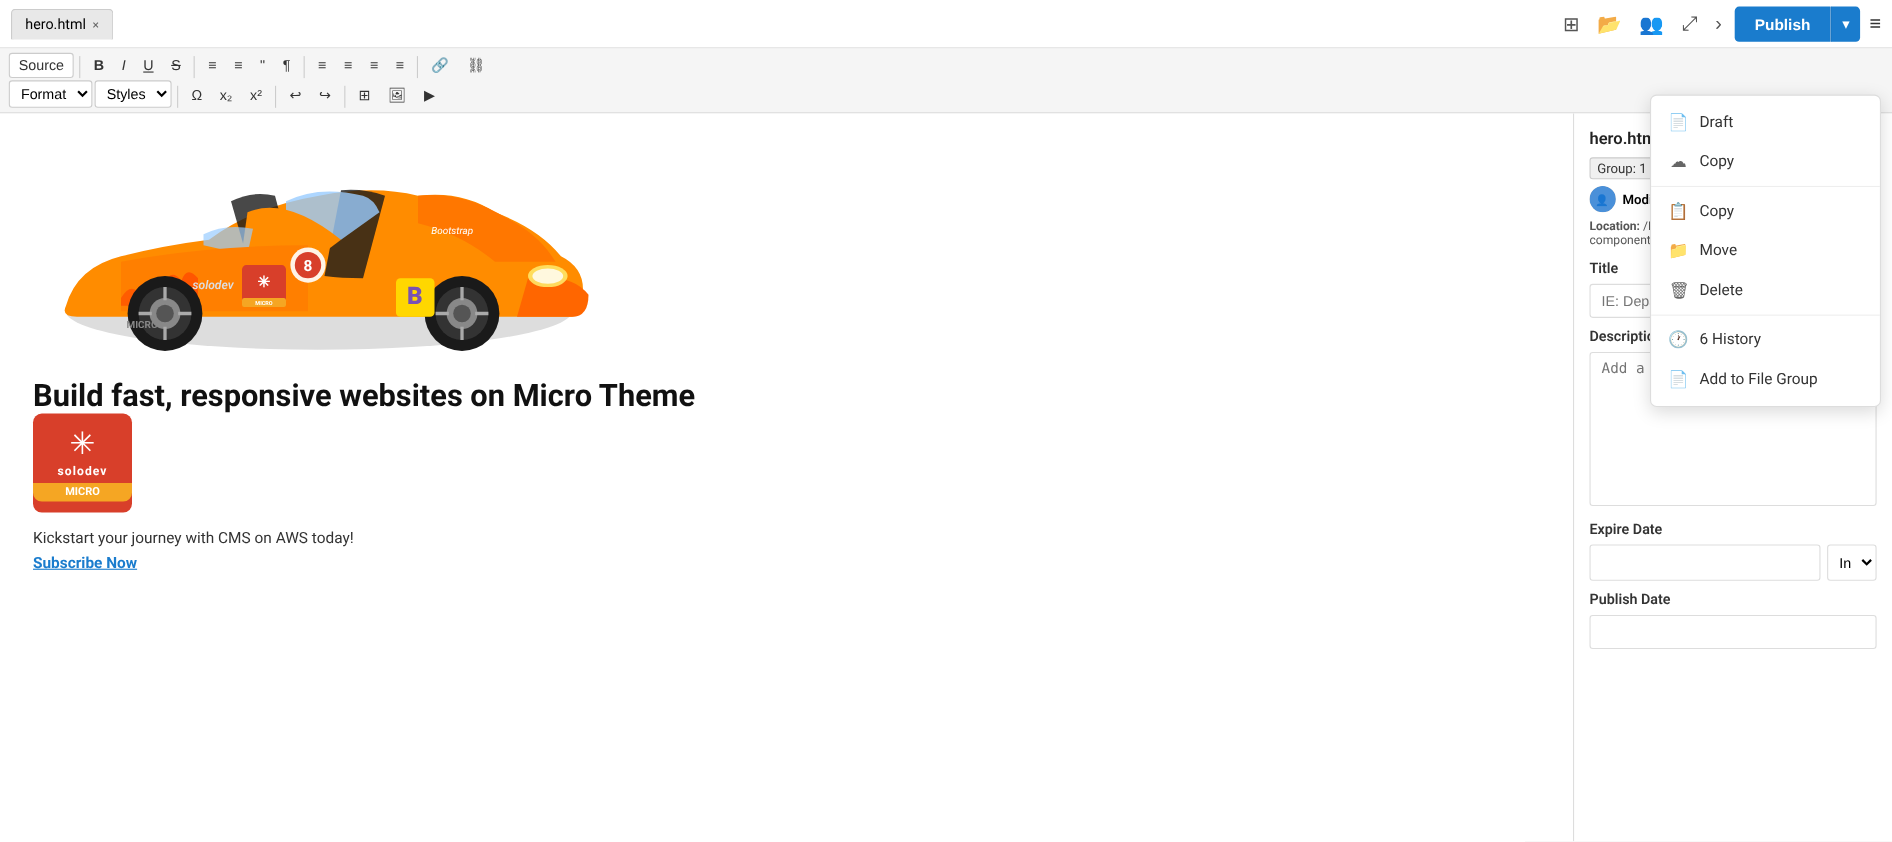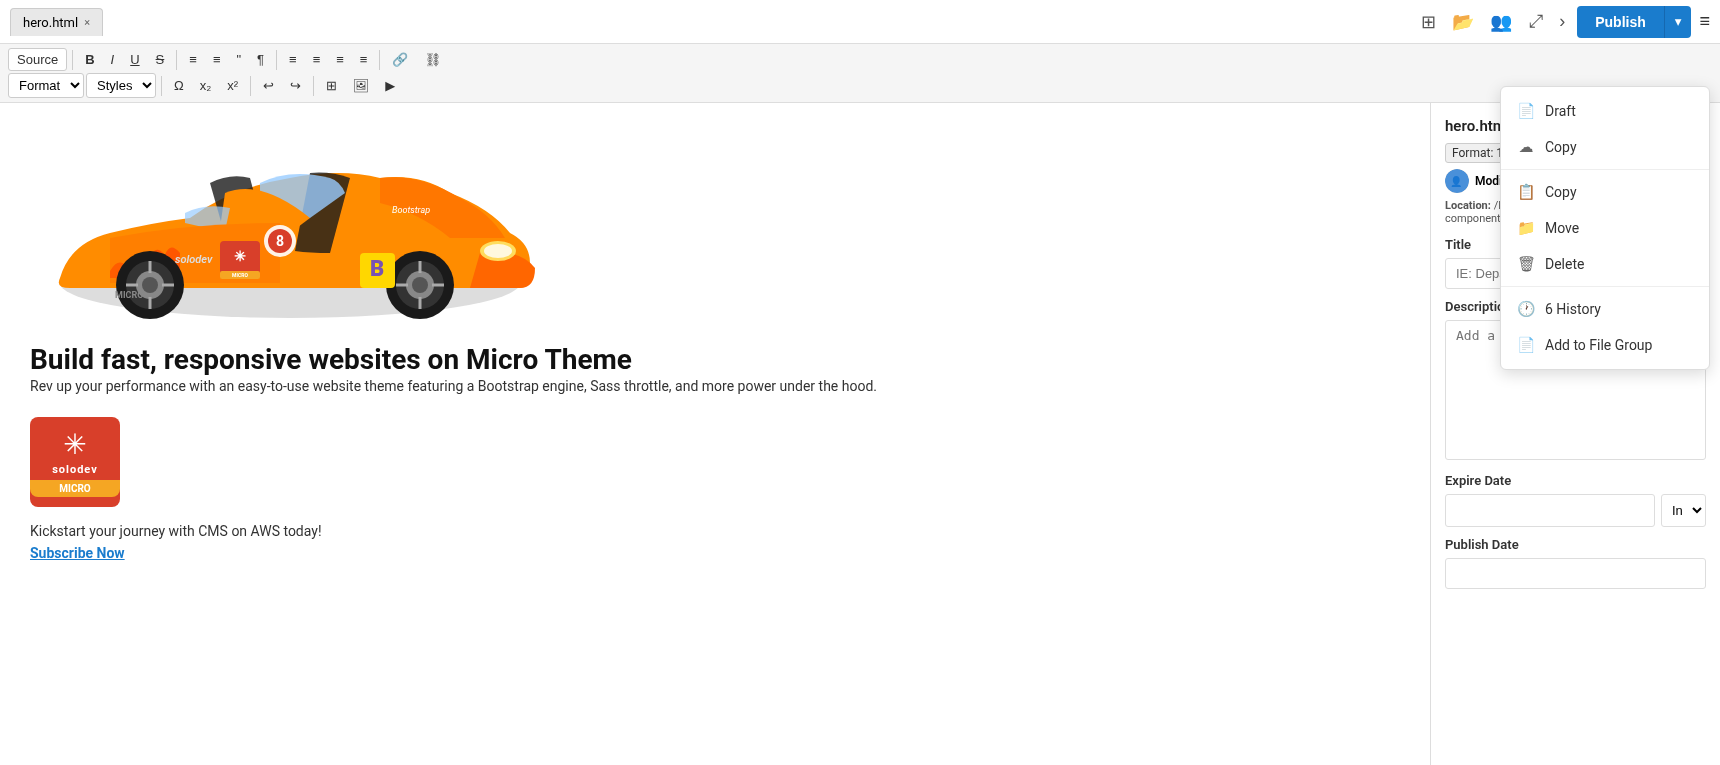--- a/index.html
+++ b/index.html
@@ -11,21 +11,21 @@
     .tab { display: flex; align-items: center; background: #e8e8e8; border: 1px solid #ccc; border-bottom: none; border-radius: 4px 4px 0 0; padding: 6px 12px; font-size: 13px; gap: 6px; }
     .tab .close-btn { cursor: pointer; color: #666; font-size: 11px; }
     .top-bar-right { display: flex; align-items: center; gap: 8px; }
     .icon-btn { background: none; border: none; cursor: pointer; color: #555; font-size: 18px; padding: 4px; display: flex; align-items: center; }
     .publish-btn-container { display: flex; }
     .publish-btn { background: #1a7ccd; color: white; border: none; padding: 8px 18px; font-size: 14px; font-weight: 600; cursor: pointer; border-radius: 4px 0 0 4px; text-align: center; }
     .publish-dropdown-btn { background: #1a7ccd; color: white; border: none; border-left: 1px solid #1568b0; padding: 8px 10px; cursor: pointer; border-radius: 0 4px 4px 0; }
 
     
     .toolbar { display: flex; flex-direction: column; background: #f5f5f5; border-bottom: 1px solid #ddd; padding: 4px 8px; gap: 2px; }
-    .toolbar-row { display: flex; align-items: center; gap: 2px; flex-wrap: wrap; }
+    .toolbar-row { display: flex; align-items: flex-end; gap: 2px; flex-wrap: wrap; }
     .tb-btn { background: none; border: 1px solid transparent; border-radius: 3px; padding: 3px 6px; cursor: pointer; font-size: 13px; color: #333; display: flex; align-items: center; gap: 2px; }
     .tb-source { background: #fff; border: 1px solid #ccc; border-radius: 3px; padding: 3px 8px; font-size: 13px; cursor: pointer; }
     .tb-divider { width: 1px; background: #ccc; height: 20px; margin: 0 3px; }
     .format-select, .styles-select { background: #fff; border: 1px solid #ccc; border-radius: 3px; padding: 3px 6px; font-size: 13px; cursor: pointer; }
 
     
     .main-layout { display: flex; flex: 1; overflow: hidden; }
 
     
     .editor-area { flex: 1; background: #fff; overflow-y: auto; padding: 20px 30px; }
@@ -266,42 +266,41 @@
 
         <text x="145" y="140" fill="#ddd" font-size="11" font-style="italic" font-weight="600">solodev</text>
 
         <text x="85" y="175" fill="#888" font-size="9" font-weight="bold">MICRO</text>
 
         <text x="362" y="90" fill="#fff" font-size="9" font-style="italic">Bootstrap</text>
       </svg>
     </div>
 
     <h1 class="editor-heading">Build fast, responsive websites on Micro Theme</h1>
-    <p class="editor-subtext">Rev up your performance with an easy-to-use website theme featuring a Bootstrap engine, Sass throttle, and more power under the hood.</p>
 
     
     <div class="solodev-logo">
       <span class="logo-snowflake">✳</span>
       <span class="logo-text">solodev</span>
       <span class="logo-bar">MICRO</span>
     </div>
 
     <p class="editor-cta">Kickstart your journey with CMS on AWS today!</p>
     <a class="editor-link">Subscribe Now</a>
   </div>
 
   <div class="right-sidebar">
     <div class="file-title-row">
       <span class="file-name">hero.html</span>
       <span class="edit-icon">✎</span>
     </div>
 
     <div class="meta-row">
       <div class="draft-badge">
-        <span>Format:</span>
+        <span>Group:</span>
         <span>1</span>
         <span style="cursor:pointer;">▾</span>
       </div>
       <span class="id-badge">
         <span>ID:</span>
         <span>3</span>
       </span>
     </div>
 
     <div class="modified-row">

